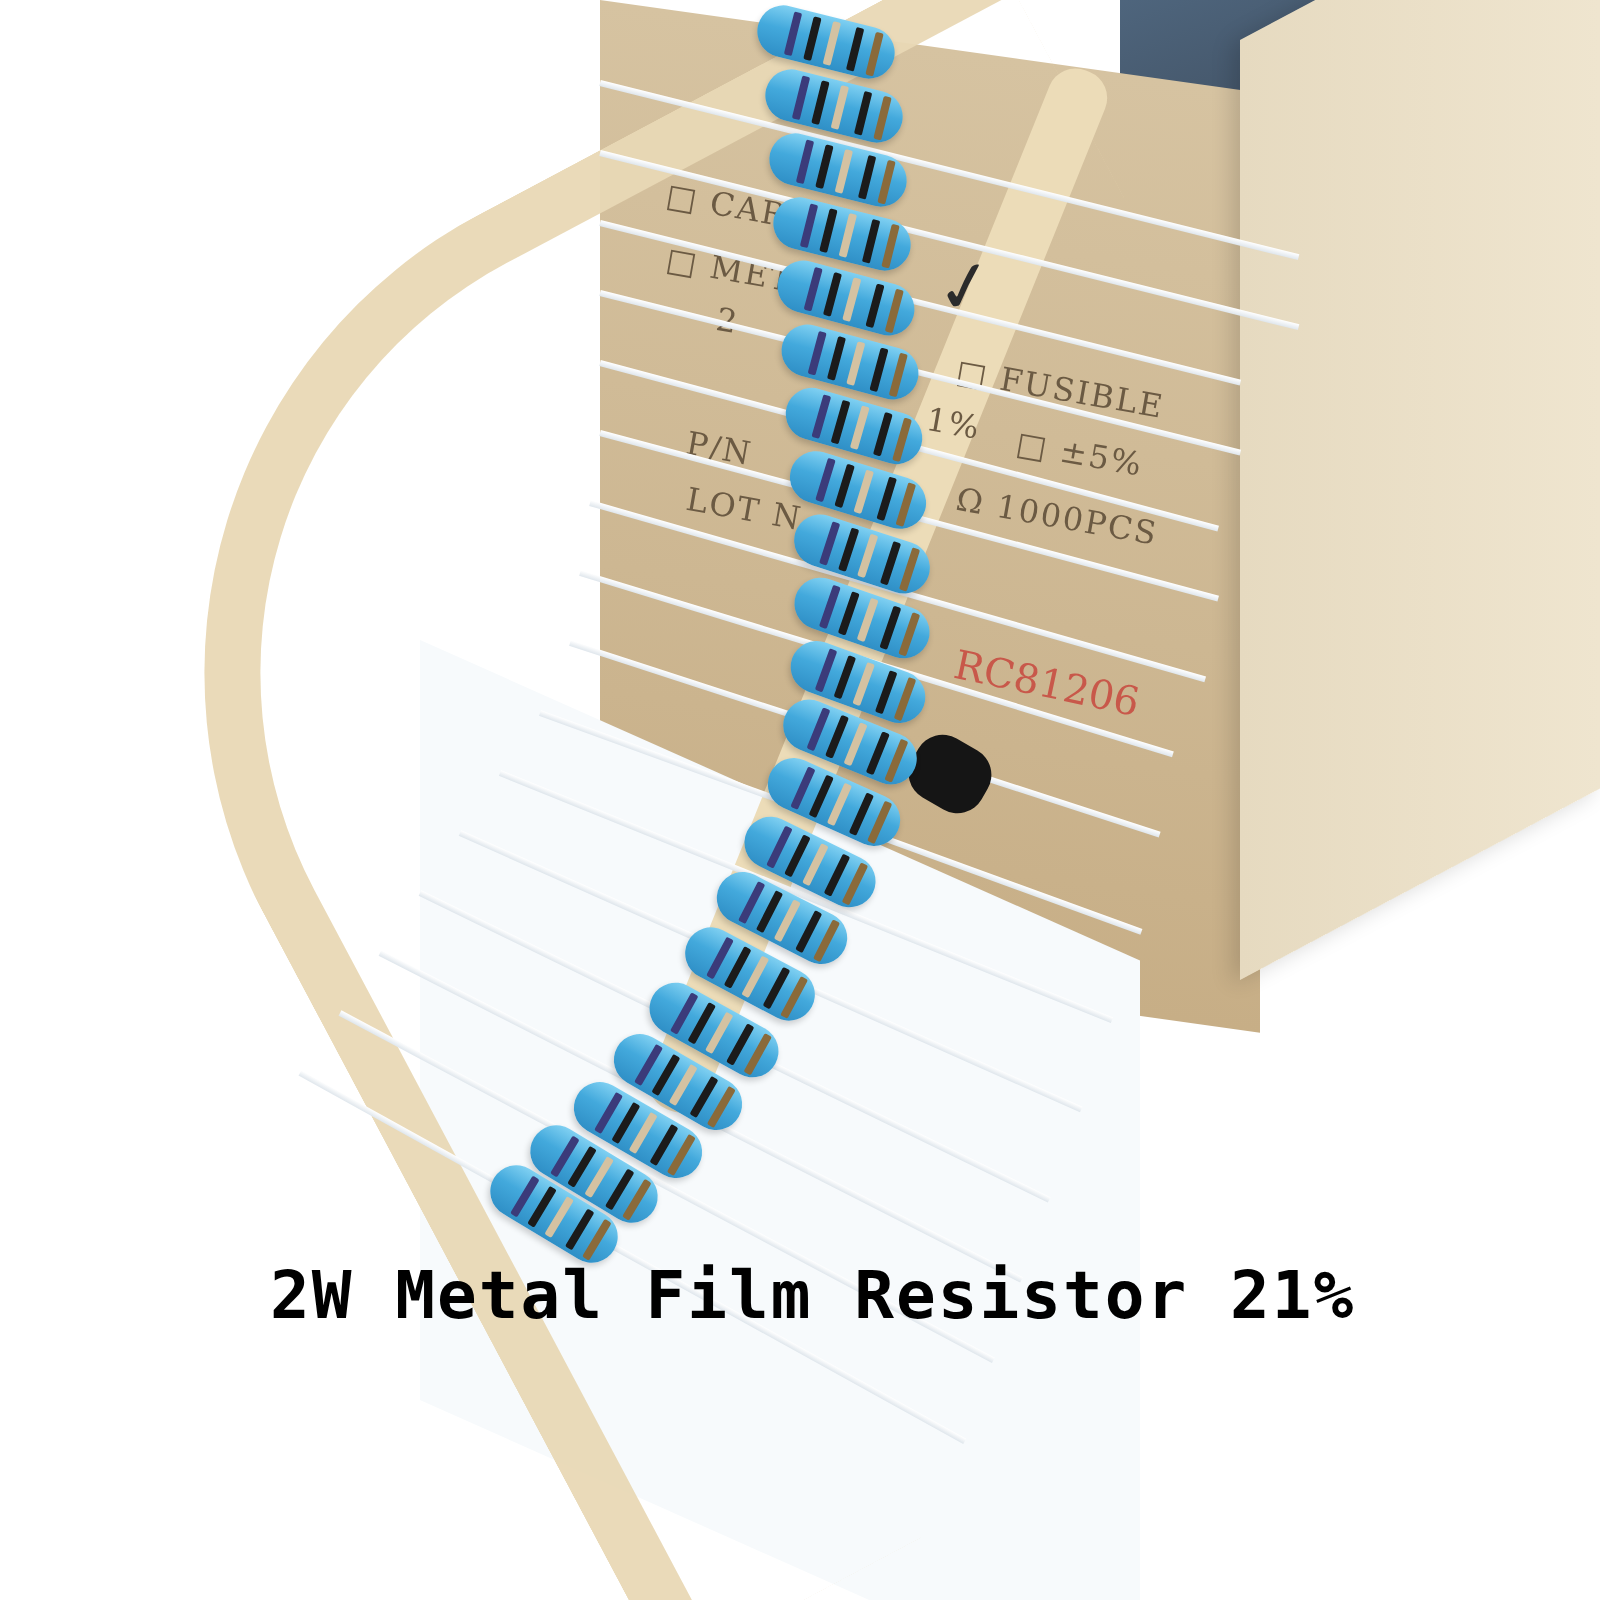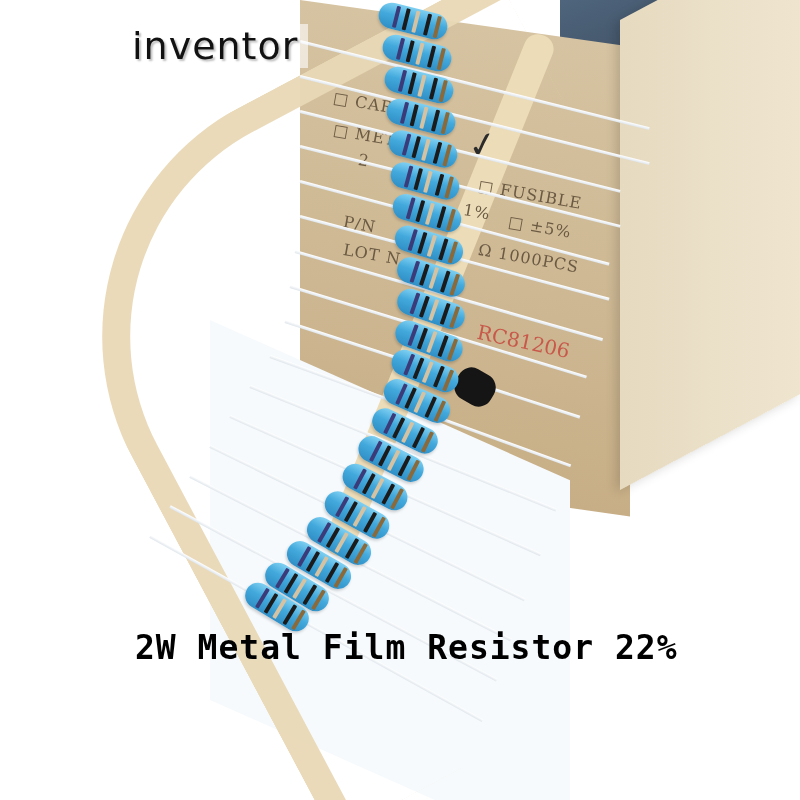--- a/index.html
+++ b/index.html
@@ -303,15 +303,14 @@
       <span class="band b5"></span>
     </div>
   <div class="resistor" style="left:242px; top:594px; transform:rotate(31deg);">
       <span class="band b1"></span>
       <span class="band b2"></span>
       <span class="band b3"></span>
       <span class="band b4"></span>
       <span class="band b5"></span>
     </div>
 
-  <div class="brand">inventor</div>
-  <div class="caption">2W Metal Film Resistor 22%</div>
+  <div class="caption">2W Metal Film Resistor 21%</div>
 </div>
 
 </body></html>

